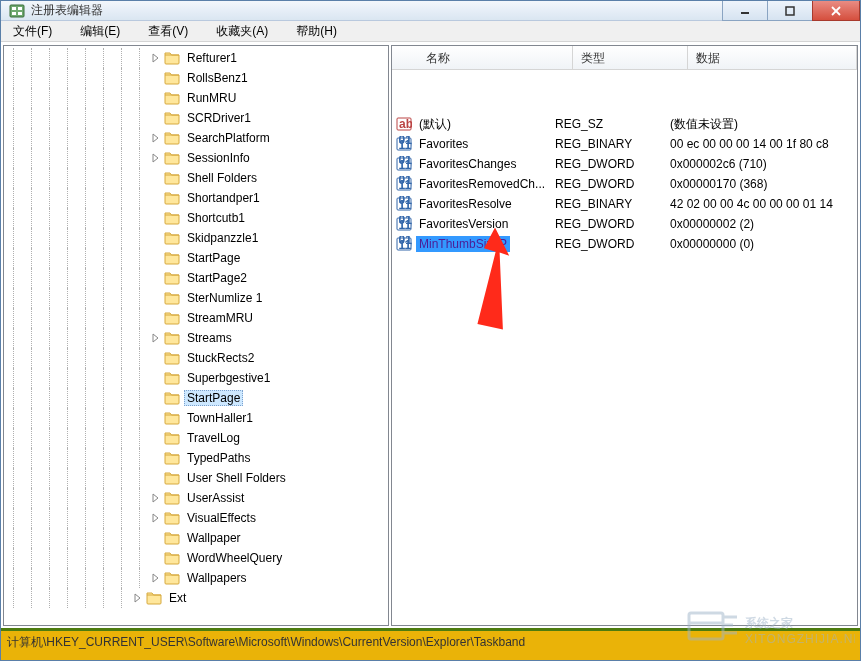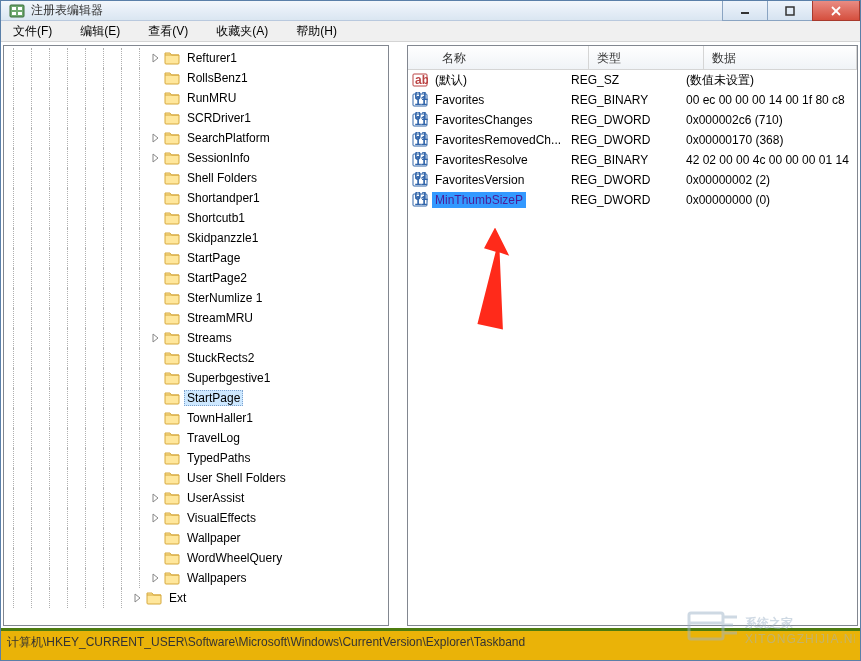--- a/index.html
+++ b/index.html
@@ -11,42 +11,42 @@
 .titlebar .app-icon { width: 16px; height: 16px; margin-right: 6px; }
 .titlebar .title-text { color: #333; }
 .window-controls { position: absolute; right: 0; top: 0; display: flex; }
 .wc-btn { width: 46px; height: 20px; border: 1px solid #8aa4c2; border-top: none; display: flex; align-items: center; justify-content: center; background: linear-gradient(to bottom, #eef4fb, #d6e3f1); margin-left: -1px; }
 .wc-btn.close { background: linear-gradient(to bottom, #e98c83, #d54f3e); border-color: #a83a2d; width: 48px; border-top-right-radius: 0; }
 .wc-btn svg { display: block; }
 
 .menubar { height: 21px; background: #f0f0f0; border-bottom: 1px solid #d4d4d4; display: flex; align-items: center; padding-left: 4px; gap: 12px; }
 .menu-item { padding: 2px 8px; cursor: default; }
 
-.content { flex: 1; display: flex; border-top: 1px solid #fff; min-height: 0; gap: 16px; }
+.content { flex: 1; display: flex; border-top: 1px solid #fff; min-height: 0; }
 
 .tree-panel { width: 386px; border: 1px solid #828790; margin: 2px 1px 2px 2px; overflow: auto; background: #fff; position: relative; }
 .values-panel { flex: 1; border: 1px solid #828790; margin: 2px 2px 2px 1px; overflow: auto; background: #fff; display: flex; flex-direction: column; }
 
 .tree { padding: 2px 0; }
 .tree-line { display: flex; align-items: center; height: 20px; white-space: nowrap; position: relative; cursor: default; }
 .indent-guide { width: 18px; height: 20px; display: inline-block; position: relative; flex-shrink: 0; }
 .indent-guide::before { content: ""; position: absolute; left: 9px; top: 0; bottom: 0; border-left: 1px dotted #b0b0b0; }
 .expander { width: 16px; height: 16px; display: inline-flex; align-items: center; justify-content: center; flex-shrink: 0; }
 .expander svg { display:block; }
 .folder-icon { width: 16px; height: 16px; margin-right: 4px; flex-shrink: 0; }
 .tree-label { padding: 1px 3px; }
 .tree-label.selected { background: #cde8ff; border: 1px dotted #7da2ce; padding: 0 2px; }
 
 .values-header { display: flex; background: linear-gradient(to bottom,#fff,#f0f3f7); border-bottom: 1px solid #d5d5d5; height: 24px; flex-shrink: 0; }
 .vh-col { border-right: 1px solid #d5d5d5; padding: 4px 8px; color: #333; }
 .vh-name { width: 155px; margin-left: 26px; }
 .vh-type { width: 115px; }
 .vh-data { flex: 1; }
 
-.values-body { flex: 1; overflow: auto; }
+.values-body { flex: 1; overflow: auto; margin-top: 44px; }
 .value-row { display: flex; align-items: center; height: 20px; cursor: default; }
 .vr-name-cell { width: 155px; display: flex; align-items: center; padding-left: 4px; }
 .vr-type-cell { width: 115px; padding-left: 8px; }
 .vr-data-cell { flex: 1; padding-left: 8px; white-space: nowrap; overflow: hidden; }
 .vr-icon { width: 16px; height: 16px; margin-right: 4px; flex-shrink: 0; }
 .vr-name { padding: 1px 3px; }
 .vr-name.selected { background: #3399ff; color: #4c1d95; padding: 1px 3px; }
 
 .statusbar { height: 32px; border-top: 3px solid #4d7c0f; background: #eab308; padding: 3px 6px; color: #333; }
 

